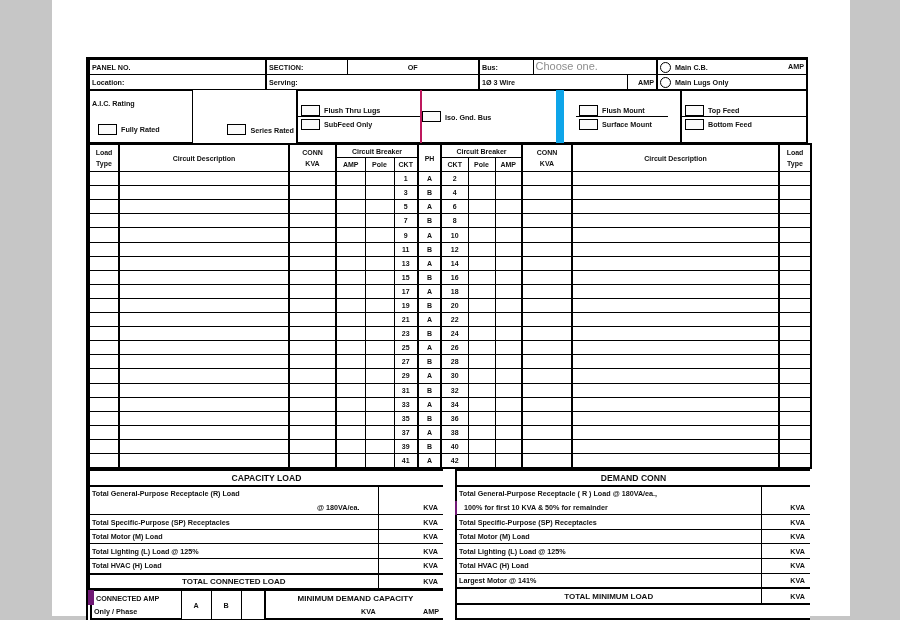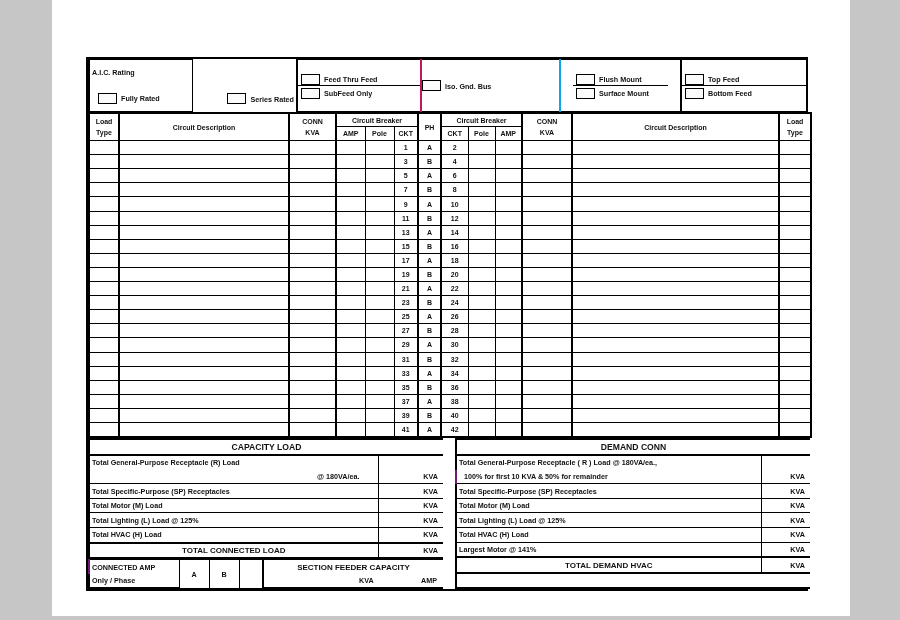--- a/index.html
+++ b/index.html
@@ -84,48 +84,76 @@
       <colgroup>
         <col style="width:177px">
           <col style="width:81px">
           <col style="width:132px">
         <col style="width:54px">
           <col style="width:94px">
           <col style="width:30px">
           <col style="width:150px">
       </colgroup>
       <tbody>
+          <tr>
+        <td rowspan="1" style="border-left:2px solid #000">
+          <span>PANEL NO.</span>
+        </td>
+        <td style="border-left:2px solid #000">SECTION:</td>
+        <td class="c">OF</td>
+        <td style="border-left:2px solid #000">Bus:</td>
+        <td colspan="2">
+          <span class="grey-ph">Choose one.</span>
+        </td>
+        <td style="border-left:2px solid #000;border-right:2px solid #000">
+          <span class="radio"></span><span class="lbl">Main C.B.</span>
+          <span style="float:right">AMP</span>
+        </td>
+      </tr>
+      <tr>
+        <td style="border-left:2px solid #000">
+          <span>Location:</span>
+        </td>
+        <td colspan="2" style="border-left:2px solid #000">
+          <span>Serving:</span>
+        </td>
+        <td colspan="2" style="border-left:2px solid #000">1Ø 3 Wire</td>
+        <td class="r">AMP</td>
+        <td style="border-left:2px solid #000;border-right:2px solid #000">
+          <span class="radio"></span><span class="lbl">Main Lugs Only</span>
+        </td>
+      </tr>
     </tbody>
       </table>
 
     <table class="hdr">
       <colgroup>
         <col style="width:103px">
           <col style="width:105px">
         <col style="width:124px">
         <col style="width:139px">
         <col style="width:121px">
         <col style="width:126px">
       </colgroup>
       <tbody>
           <tr>
         <td style="border-left:2px solid #000;border-bottom:none">A.I.C. Rating</td>
         <td style="border:none;border-bottom:none"></td>
         <td rowspan="2" style="border-left:2px solid #000;padding:0">
           <div style="border-bottom:1px solid #000;height:13px;line-height:13px;padding-left:3px;">
-            <span class="chk"></span><span class="lbl">Feed Thru Feed</span>
+            <span class="chk"></span><span class="lbl">Flush Thru Lugs</span>
           </div>
           <div style="height:13px;line-height:13px;padding-left:3px;">
             <span class="chk"></span><span class="lbl">SubFeed Only</span>
           </div>
         </td>
         <td rowspan="2" style="border-left:2px solid #be185d;padding-left:0">
           <span class="chk"></span><span class="lbl">Iso. Gnd. Bus</span>
         </td>
-        <td rowspan="2" style="border-left:2px solid #0ea5e9;padding:12px">
+        <td rowspan="2" style="border-left:8px solid #0ea5e9;padding:12px">
           <div style="border-bottom:1px solid #000;height:13px;line-height:13px;padding-left:3px;">
             <span class="chk"></span><span class="lbl">Flush Mount</span>
           </div>
           <div style="height:13px;line-height:13px;padding-left:3px;">
             <span class="chk"></span><span class="lbl">Surface Mount</span>
           </div>
         </td>
         <td rowspan="2" style="border-left:2px solid #000;border-right:2px solid #000;padding:0">
           <div style="border-bottom:1px solid #000;height:13px;line-height:13px;padding-left:3px;">
             <span class="chk"></span><span class="lbl">Top Feed</span>
@@ -567,25 +595,25 @@
           <table class="load">
             <colgroup>
               <col style="width:90px">
                   <col style="width:30px">
                   <col style="width:30px">
                   <col style="width:24px">
                   <col style="width:181px">
             </colgroup>
             <tbody>
                   <tr>
-              <td style="border-left:2px solid #701a75;border-bottom:none">CONNECTED AMP</td>
+              <td style="border-left:6px solid #701a75;border-bottom:none">CONNECTED AMP</td>
               <td class="c" rowspan="2">A</td>
               <td class="c" rowspan="2">B</td>
               <td rowspan="2"></td>
-              <td class="c" style="border-left:2px solid #000;border-right:2px solid #000;border-bottom:none;font-size:8px">SECTION FEEDER CAPACITY</td>
+              <td class="c" style="border-left:2px solid #000;border-right:2px solid #000;border-bottom:none;font-size:8px">MINIMUM DEMAND CAPACITY</td>
             </tr>
             <tr>
               <td style="border-left:2px solid #000;border-top:none;border-bottom:2px solid #000">Only / Phase</td>
               <td style="border-left:2px solid #000;border-right:2px solid #000;border-top:none;border-bottom:2px solid #000;padding:0">
                 <div style="display:flex;justify-content:space-between;padding:0 6px 0 0;">
                   <span style="margin-left:95px">KVA</span>
                   <span>AMP</span>
                 </div>
               </td>
             </tr>
@@ -627,21 +655,21 @@
             </tr>
             <tr>
               <td style="border-left:2px solid #000">Total HVAC (H) Load</td>
               <td class="kva" style="border-right:2px solid #000">KVA</td>
             </tr>
             <tr>
               <td style="border-left:2px solid #000">Largest Motor @ 141%</td>
               <td class="kva" style="border-right:2px solid #000">KVA</td>
             </tr>
             <tr>
-              <td class="c" style="border-left:2px solid #000;border-top:2px solid #000;border-bottom:2px solid #000;font-size:8px">TOTAL DEMAND HVAC</td>
+              <td class="c" style="border-left:2px solid #000;border-top:2px solid #000;border-bottom:2px solid #000;font-size:8px">TOTAL MINIMUM LOAD</td>
               <td class="kva" style="border-right:2px solid #000;border-top:2px solid #000;border-bottom:2px solid #000">KVA</td>
             </tr>
             <tr>
               <td colspan="2" style="border-left:2px solid #000;border-right:2px solid #000;border-bottom:2px solid #000;height:13px"></td>
             </tr>
           </tbody>
               </table>
         </td>
       </tr>
     </tbody>

